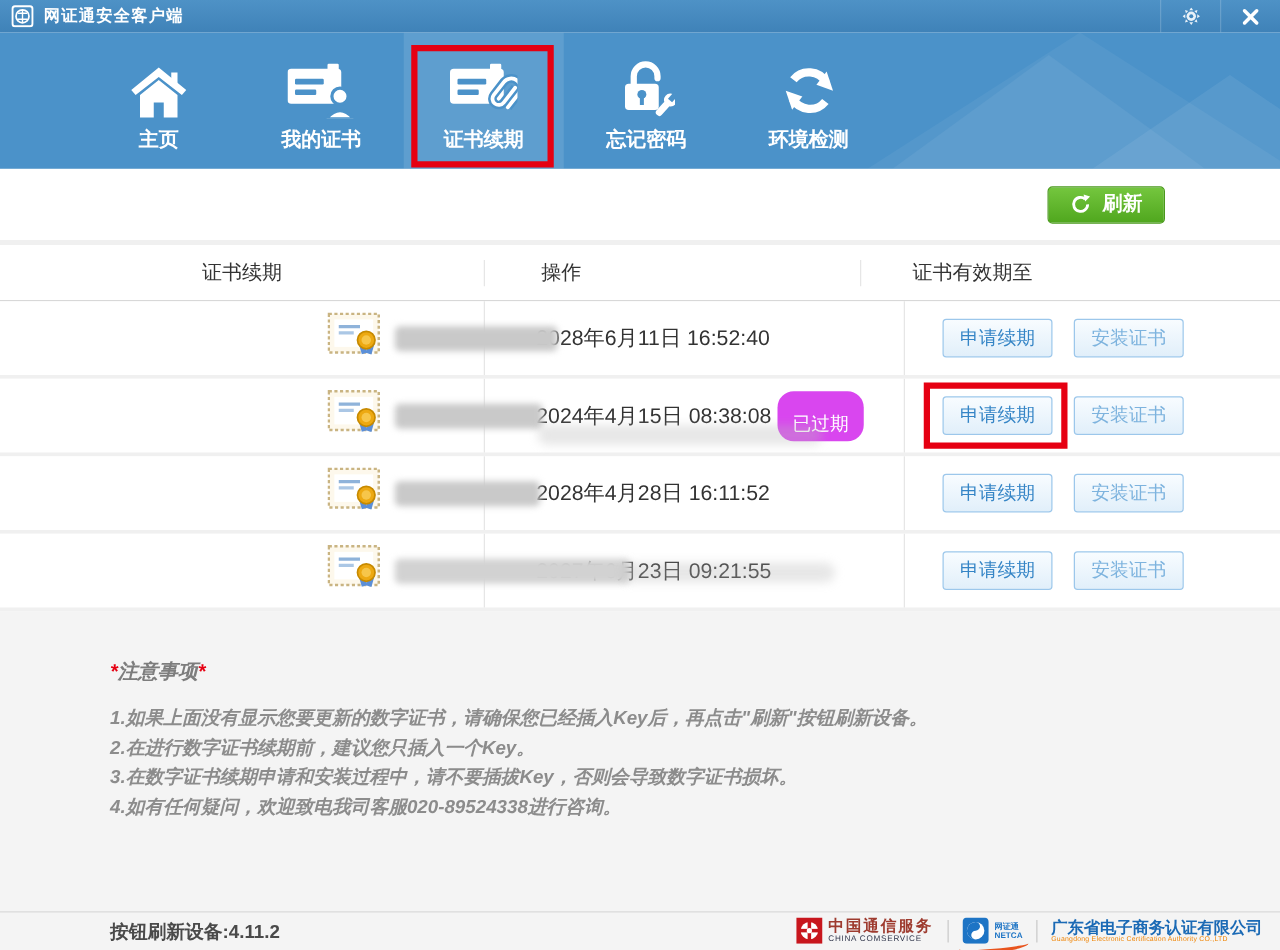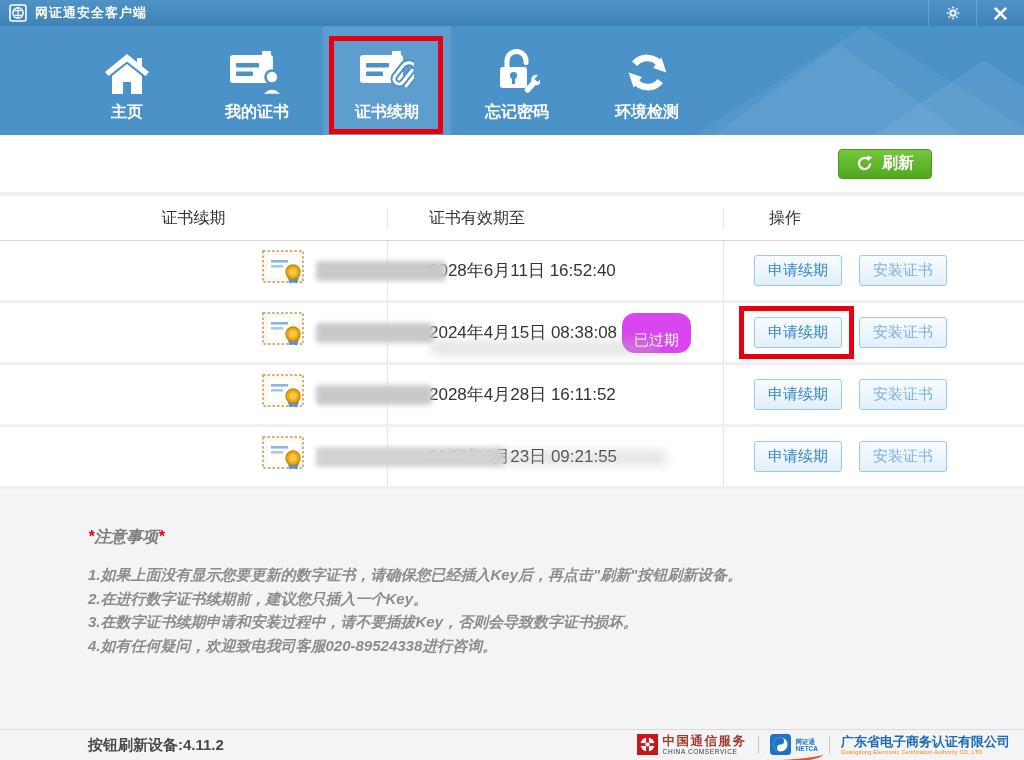--- a/index.html
+++ b/index.html
@@ -193,22 +193,22 @@
             <polygon points="12.8,0.8 18.9,2.6 14.3,7.4" fill="#fff"></polygon>
           </svg>
       </span>
       <span>刷新</span>
     </button>
   </div>
 
   <div class="table">
     <div class="thead">
       <div class="th c1">证书续期</div>
+      <div class="th c3">操作</div>
       <div class="th c2">证书有效期至</div>
-      <div class="th c3">操作</div>
     </div>
 
     <div class="trow r1">
       <div class="td c1">
         <span>
           <svg width="42" height="37" viewBox="0 0 42 37">
               <rect x="1" y="1" width="40" height="31" fill="#fdf8ec" stroke="#c9b482" stroke-width="2" stroke-dasharray="2.5 2"></rect>
               <rect x="5.5" y="5.5" width="31" height="22" fill="#fff"></rect>
               <rect x="9" y="10" width="17" height="2.6" fill="#8fb3da"></rect>
               <rect x="9" y="15" width="12" height="2.6" fill="#abc7e5"></rect>

